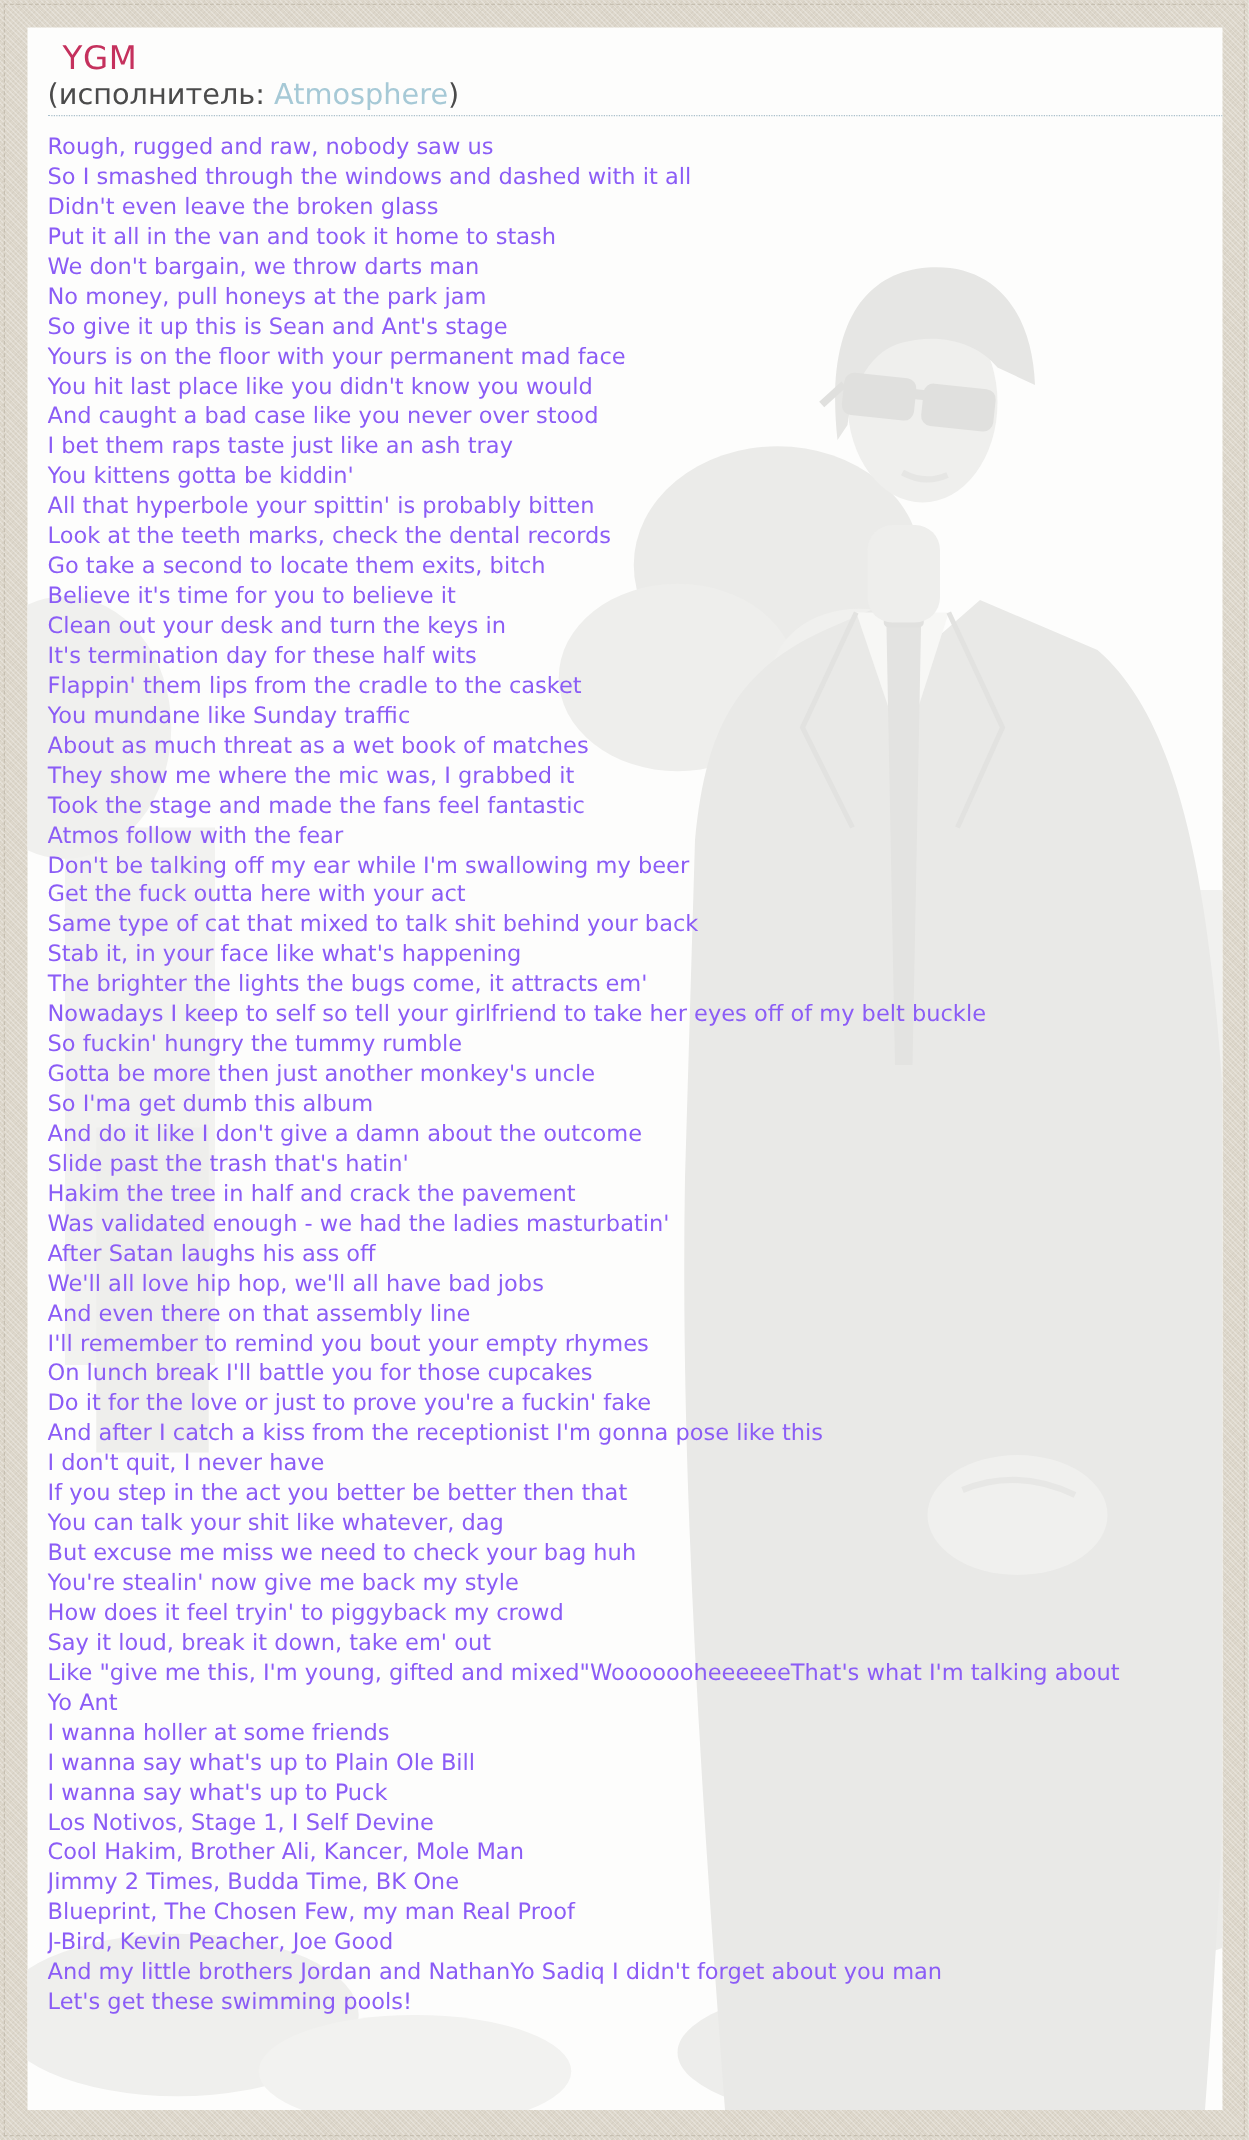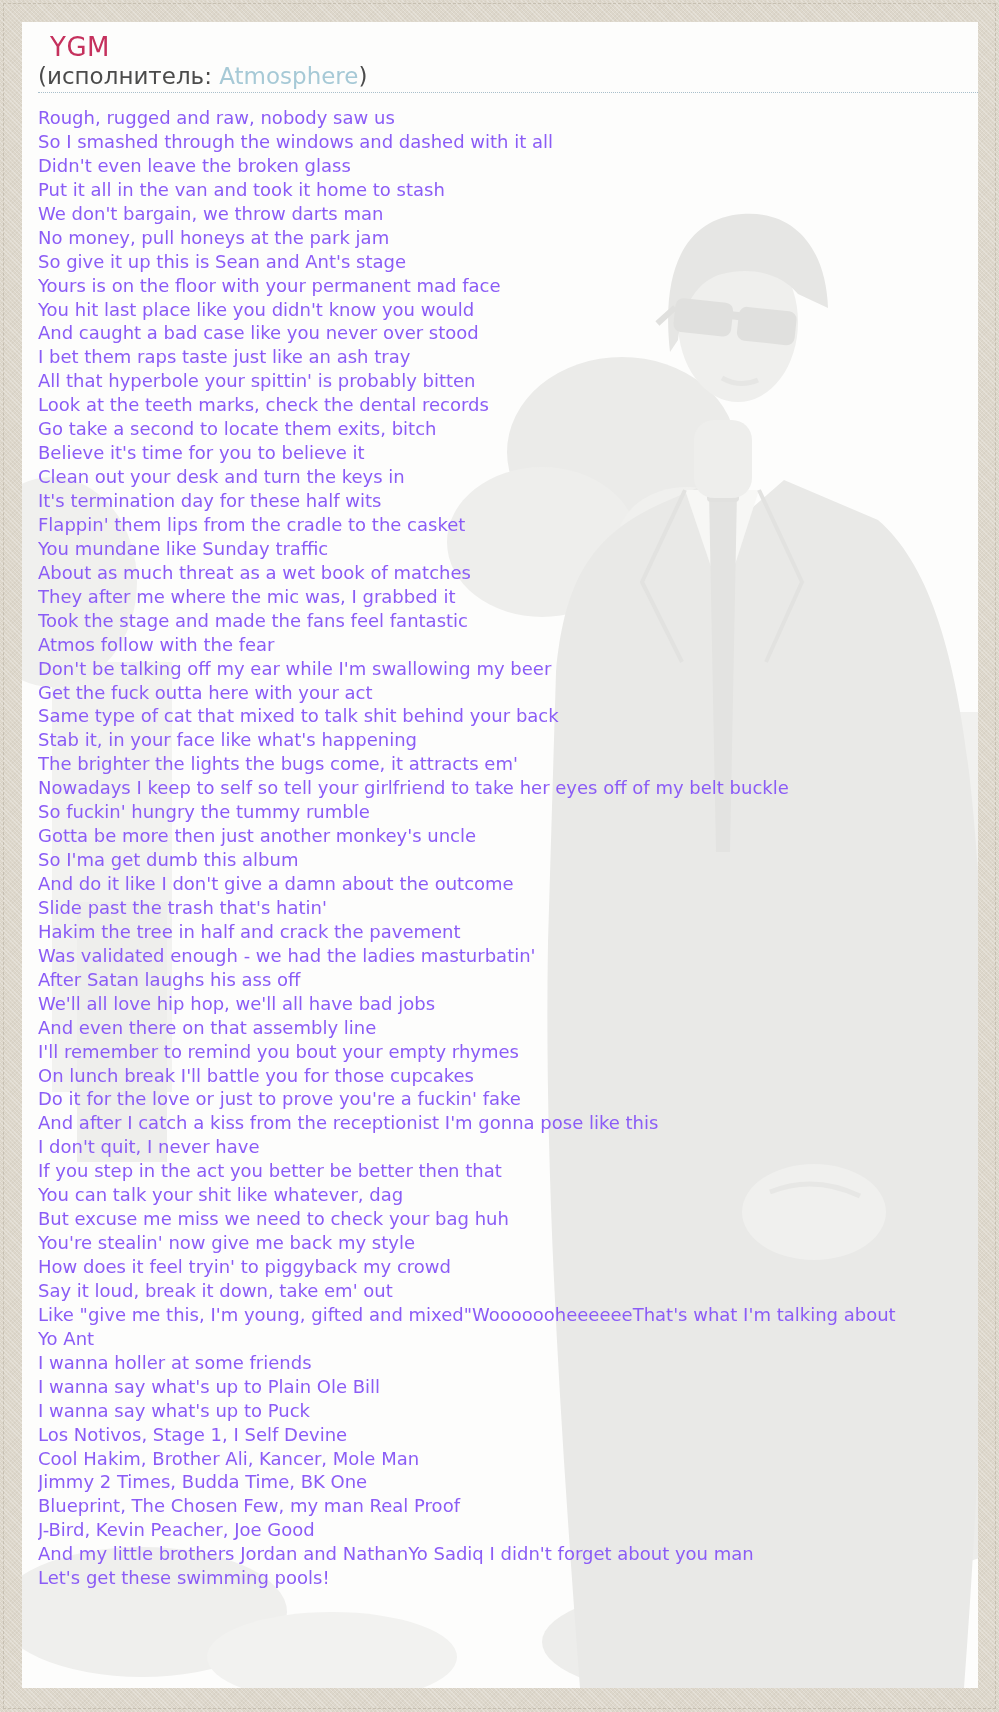--- a/index.html
+++ b/index.html
@@ -154,30 +154,31 @@
         <div class="lyric-line">So I smashed through the windows and dashed with it all</div>
         <div class="lyric-line">Didn't even leave the broken glass</div>
         <div class="lyric-line">Put it all in the van and took it home to stash</div>
         <div class="lyric-line">We don't bargain, we throw darts man</div>
         <div class="lyric-line">No money, pull honeys at the park jam</div>
         <div class="lyric-line">So give it up this is Sean and Ant's stage</div>
         <div class="lyric-line">Yours is on the floor with your permanent mad face</div>
         <div class="lyric-line">You hit last place like you didn't know you would</div>
         <div class="lyric-line">And caught a bad case like you never over stood</div>
         <div class="lyric-line">I bet them raps taste just like an ash tray</div>
+        <div class="lyric-line">You kittens gotta be kiddin'</div>
         <div class="lyric-line">All that hyperbole your spittin' is probably bitten</div>
         <div class="lyric-line">Look at the teeth marks, check the dental records</div>
         <div class="lyric-line">Go take a second to locate them exits, bitch</div>
         <div class="lyric-line">Believe it's time for you to believe it</div>
         <div class="lyric-line">Clean out your desk and turn the keys in</div>
         <div class="lyric-line">It's termination day for these half wits</div>
         <div class="lyric-line">Flappin' them lips from the cradle to the casket</div>
         <div class="lyric-line">You mundane like Sunday traffic</div>
         <div class="lyric-line">About as much threat as a wet book of matches</div>
-        <div class="lyric-line">They after me where the mic was, I grabbed it</div>
+        <div class="lyric-line">They show me where the mic was, I grabbed it</div>
         <div class="lyric-line">Took the stage and made the fans feel fantastic</div>
         <div class="lyric-line">Atmos follow with the fear</div>
         <div class="lyric-line">Don't be talking off my ear while I'm swallowing my beer</div>
         <div class="lyric-line">Get the fuck outta here with your act</div>
         <div class="lyric-line">Same type of cat that mixed to talk shit behind your back</div>
         <div class="lyric-line">Stab it, in your face like what's happening</div>
         <div class="lyric-line">The brighter the lights the bugs come, it attracts em'</div>
         <div class="lyric-line">Nowadays I keep to self so tell your girlfriend to take her eyes off of my belt buckle</div>
         <div class="lyric-line">So fuckin' hungry the tummy rumble</div>
         <div class="lyric-line">Gotta be more then just another monkey's uncle</div>

